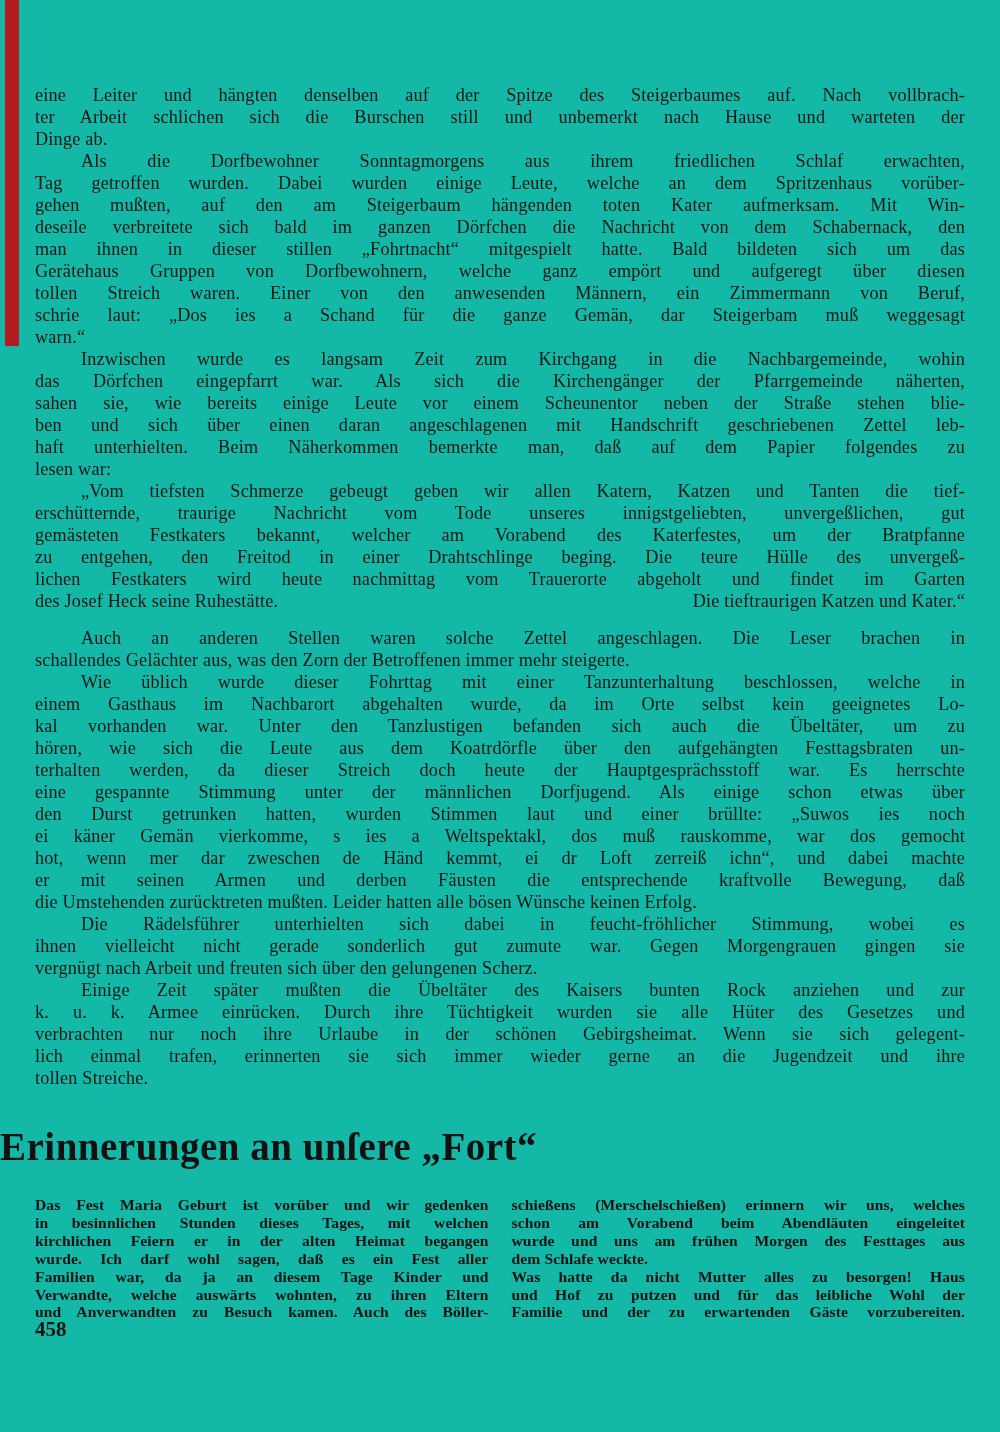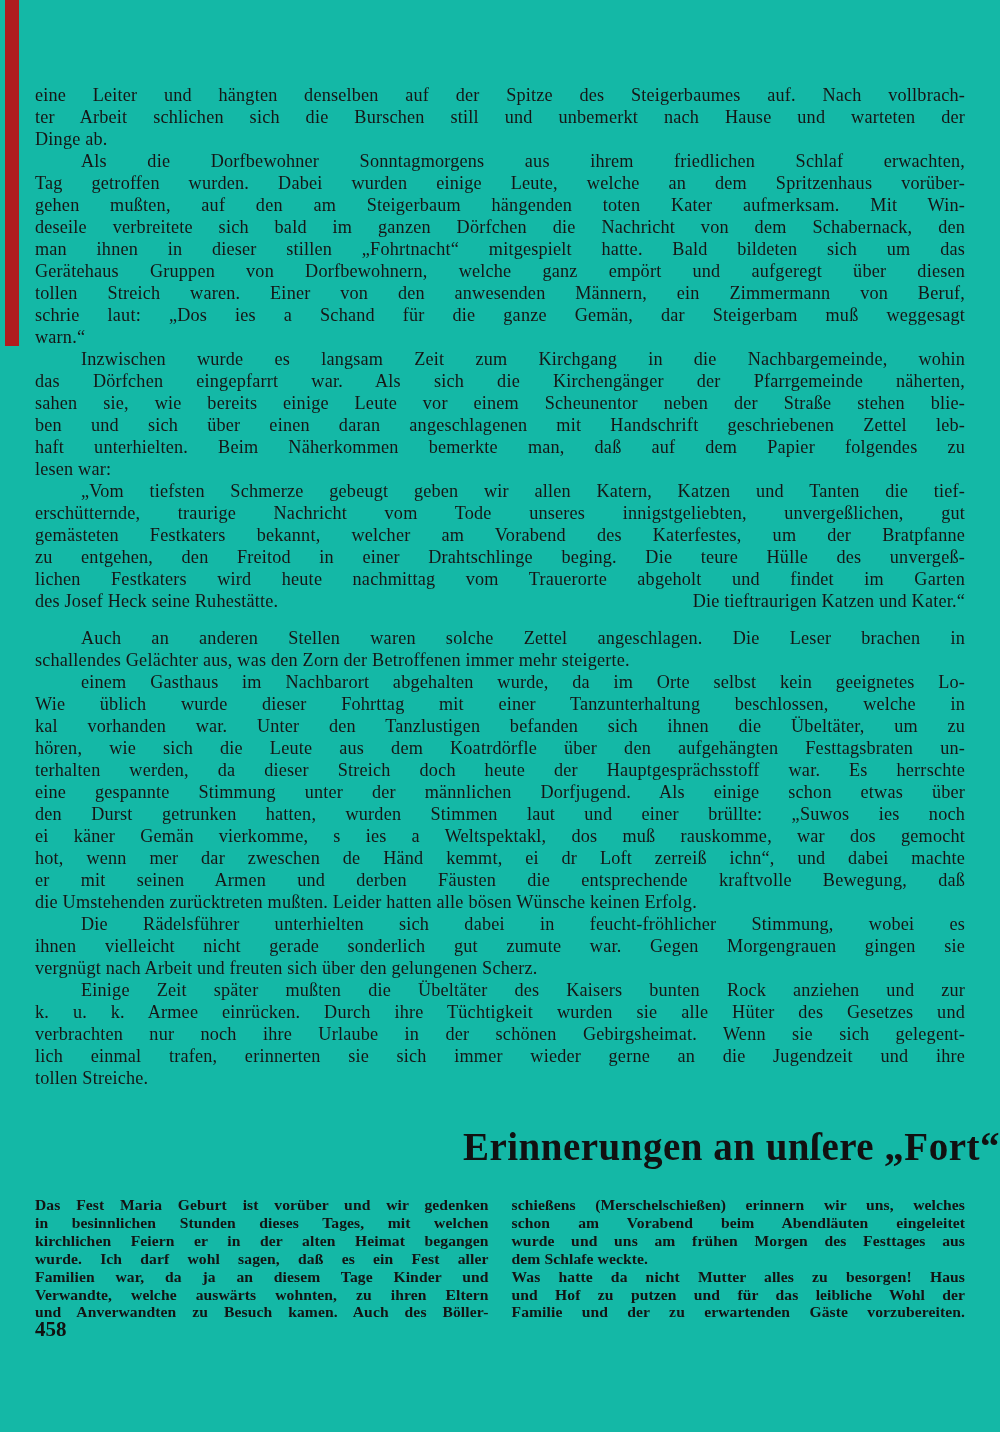--- a/index.html
+++ b/index.html
@@ -11,21 +11,21 @@
   .main-text{
     position:absolute;left:35px;top:84px;width:930px;
     font-size:18.2px;line-height:22px;letter-spacing:0.2px;
   }
   .para .line{text-align:justify;text-align-last:justify;}
   .para.indent .line:first-child{text-indent:46px;}
   .para .line.last{text-align-last:left;}
   .para.gap-after{margin-bottom:15px;}
   .line.split{display:flex;justify-content:space-between;text-align-last:left;gap:20px;}
   .heading{
-    position:absolute;left:0;top:1124px;width:1000px;text-align:right;
+    position:absolute;left:0;top:1124px;width:1000px;text-align:left;
     font-size:39px;font-weight:700;letter-spacing:0.5px;color:#111;
   }
   .columns{
     position:absolute;left:35px;top:1196px;width:930px;display:flex;gap:23px;
     font-size:15.6px;line-height:17.9px;font-weight:700;letter-spacing:0.1px;color:#131313;
   }
   .col{flex:1;min-width:0;}
   .col .cline{text-align:justify;text-align-last:justify;}
   .col .cline.left-align{text-align-last:left;}
   .page-num{position:absolute;left:35px;top:1317px;font-size:21px;font-weight:700;color:#111;}
@@ -70,23 +70,23 @@
         <div class="line last split">
           <span>des Josef Heck seine Ruhestätte.</span>
           <span>Die tieftraurigen Katzen und Kater.“</span>
         </div>
       </div>
       <div class="para indent">
         <div class="line">Auch an anderen Stellen waren solche Zettel angeschlagen.  Die Leser brachen in</div>
         <div class="line last">schallendes Gelächter aus, was den Zorn der Betroffenen immer mehr steigerte.</div>
       </div>
       <div class="para indent">
+        <div class="line">Wie üblich wurde dieser Fohrttag mit einer Tanzunterhaltung beschlossen, welche in</div>
         <div class="line">einem Gasthaus im Nachbarort abgehalten wurde, da im Orte selbst kein geeignetes Lo-</div>
-        <div class="line">Wie üblich wurde dieser Fohrttag mit einer Tanzunterhaltung beschlossen, welche in</div>
-        <div class="line">kal vorhanden war.  Unter den Tanzlustigen befanden sich ihnen die Übeltäter, um zu</div>
+        <div class="line">kal vorhanden war.  Unter den Tanzlustigen befanden sich auch die Übeltäter, um zu</div>
         <div class="line">hören, wie sich die Leute aus dem Koatrdörfle über den aufgehängten Festtagsbraten un-</div>
         <div class="line">terhalten werden, da dieser Streich doch heute der Hauptgesprächsstoff war. Es herrschte</div>
         <div class="line">eine gespannte Stimmung unter der männlichen Dorfjugend. Als einige schon etwas über</div>
         <div class="line">den Durst getrunken hatten, wurden Stimmen laut und einer brüllte: „Suwos ies noch</div>
         <div class="line">ei käner Gemän vierkomme, s ies a Weltspektakl, dos muß rauskomme, war dos gemocht</div>
         <div class="line">hot, wenn mer dar zweschen de Händ kemmt, ei dr Loft zerreiß ichn“, und dabei machte</div>
         <div class="line">er mit seinen Armen und derben Fäusten die entsprechende kraftvolle Bewegung, daß</div>
         <div class="line last">die Umstehenden zurücktreten mußten. Leider hatten alle bösen Wünsche keinen Erfolg.</div>
       </div>
       <div class="para indent">

